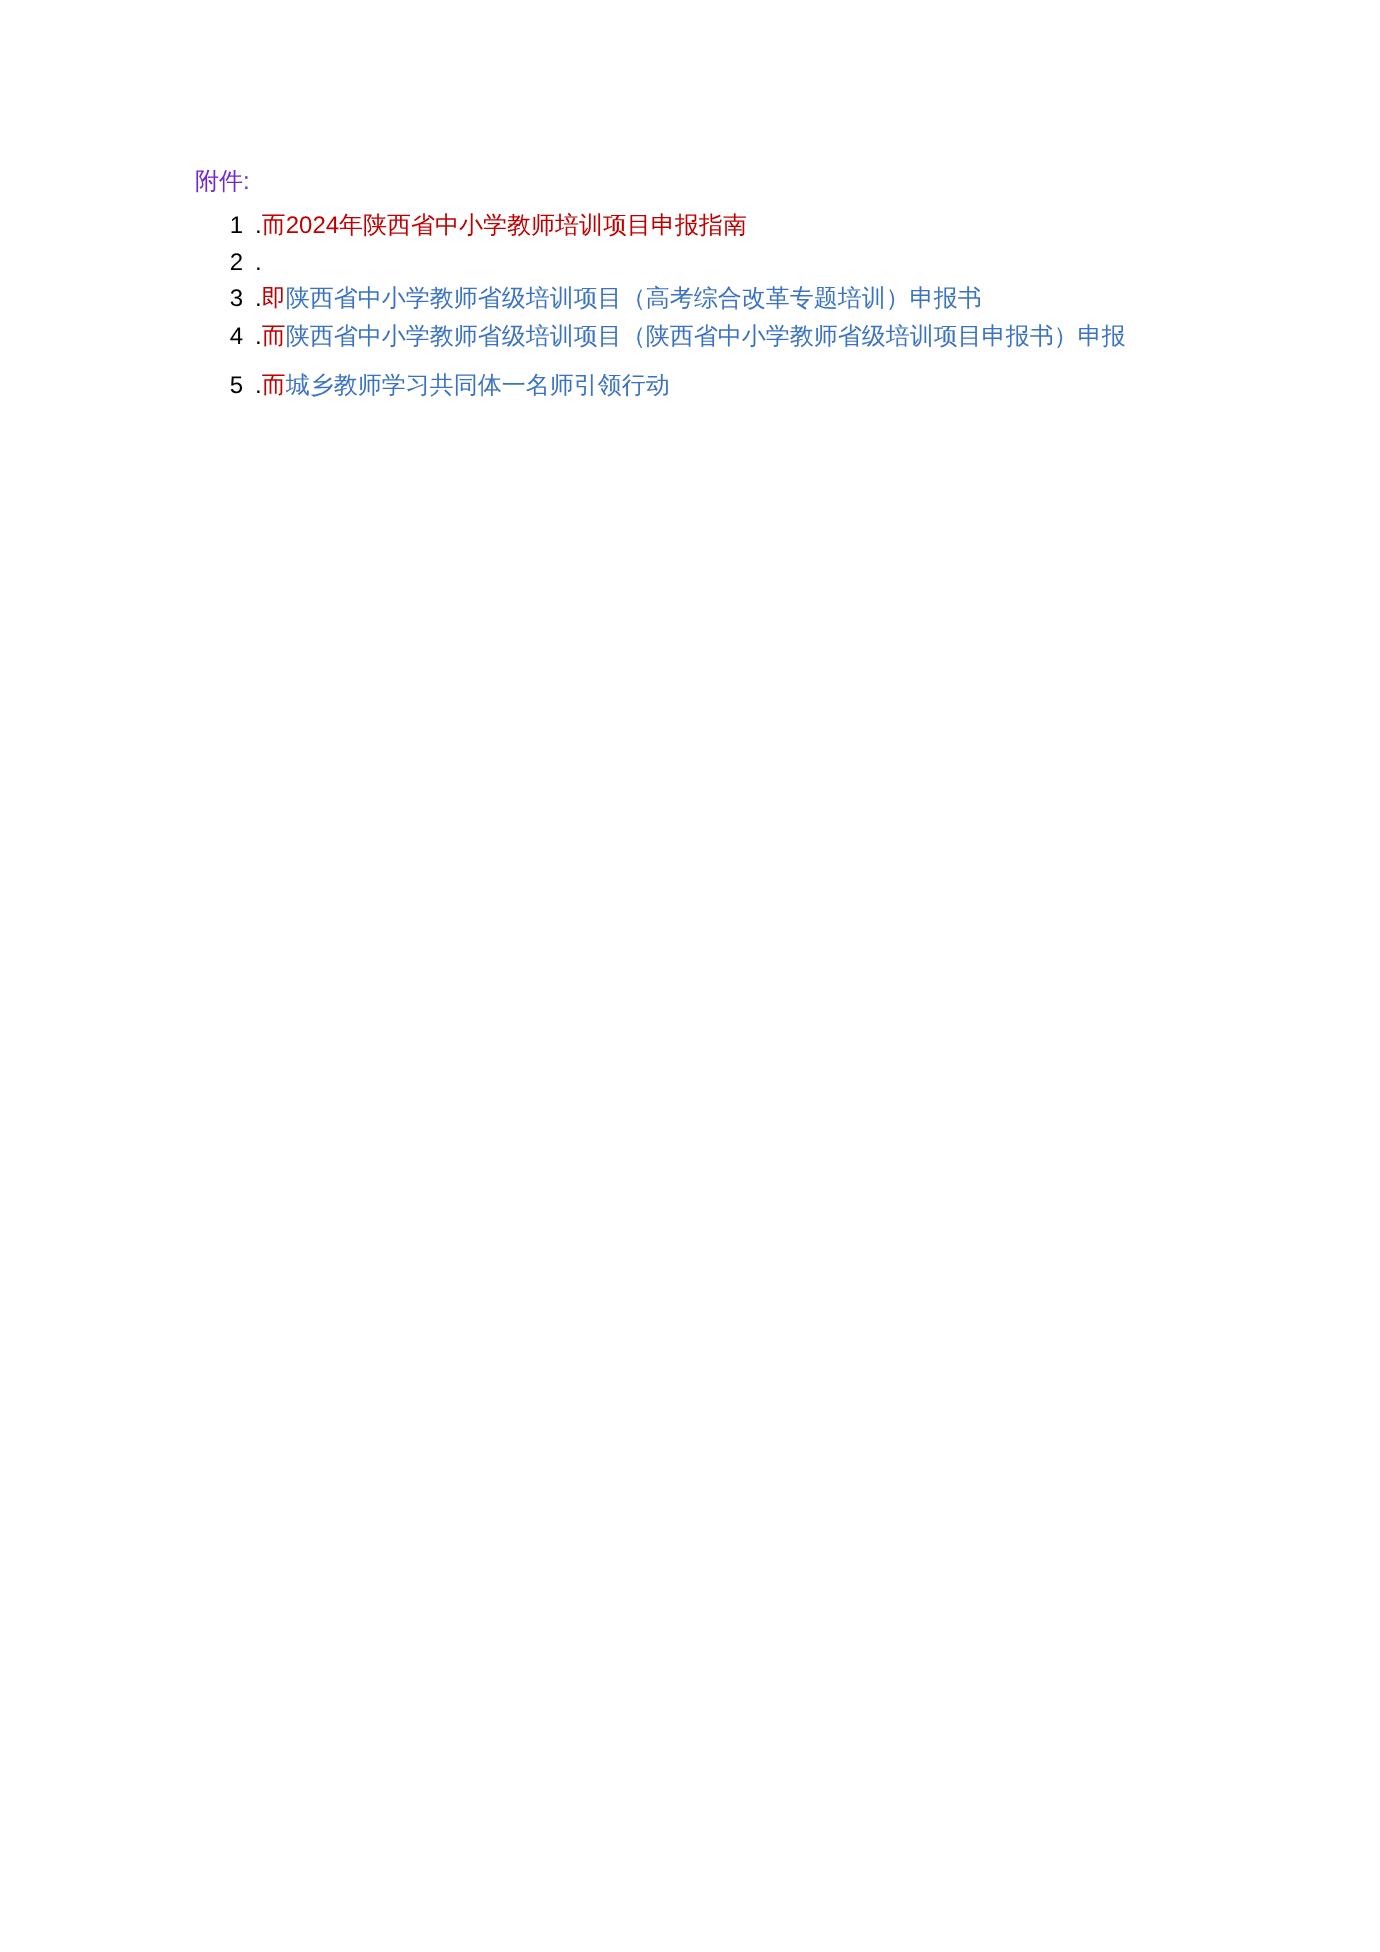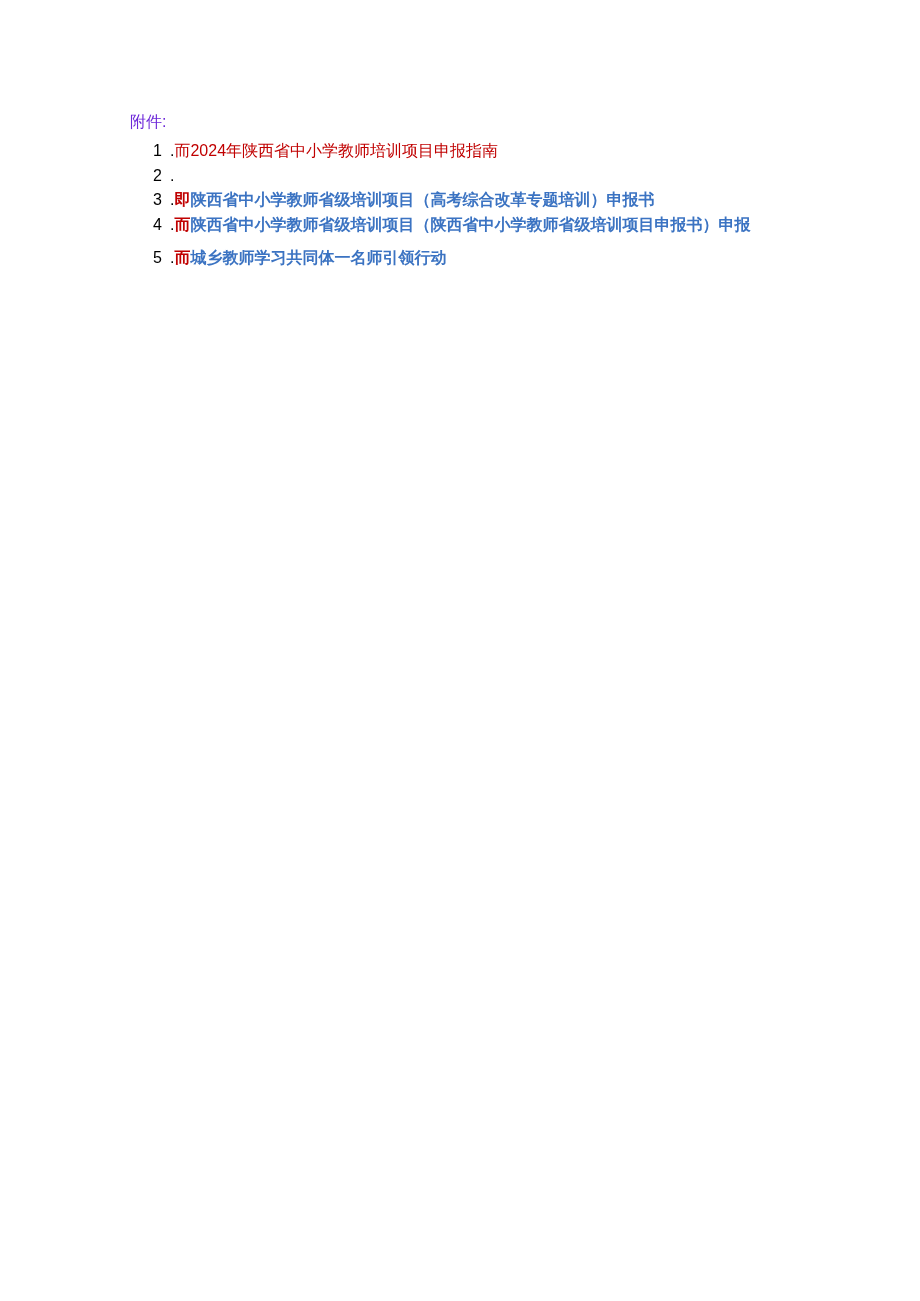--- a/index.html
+++ b/index.html
@@ -44,21 +44,21 @@
   }
   .prefix {
     color: #c00000;
     font-size: 16px;
   }
   .link-red {
     color: #c00000;
   }
   .link-blue {
     color: #3b73c2;
-    font-weight: bold;
+    font-weight: normal;
   }
   .bold {
     font-weight: 400;
   }
   .text-line {
     white-space: nowrap;
   }
   .gap {
     height: 8px;
   }

